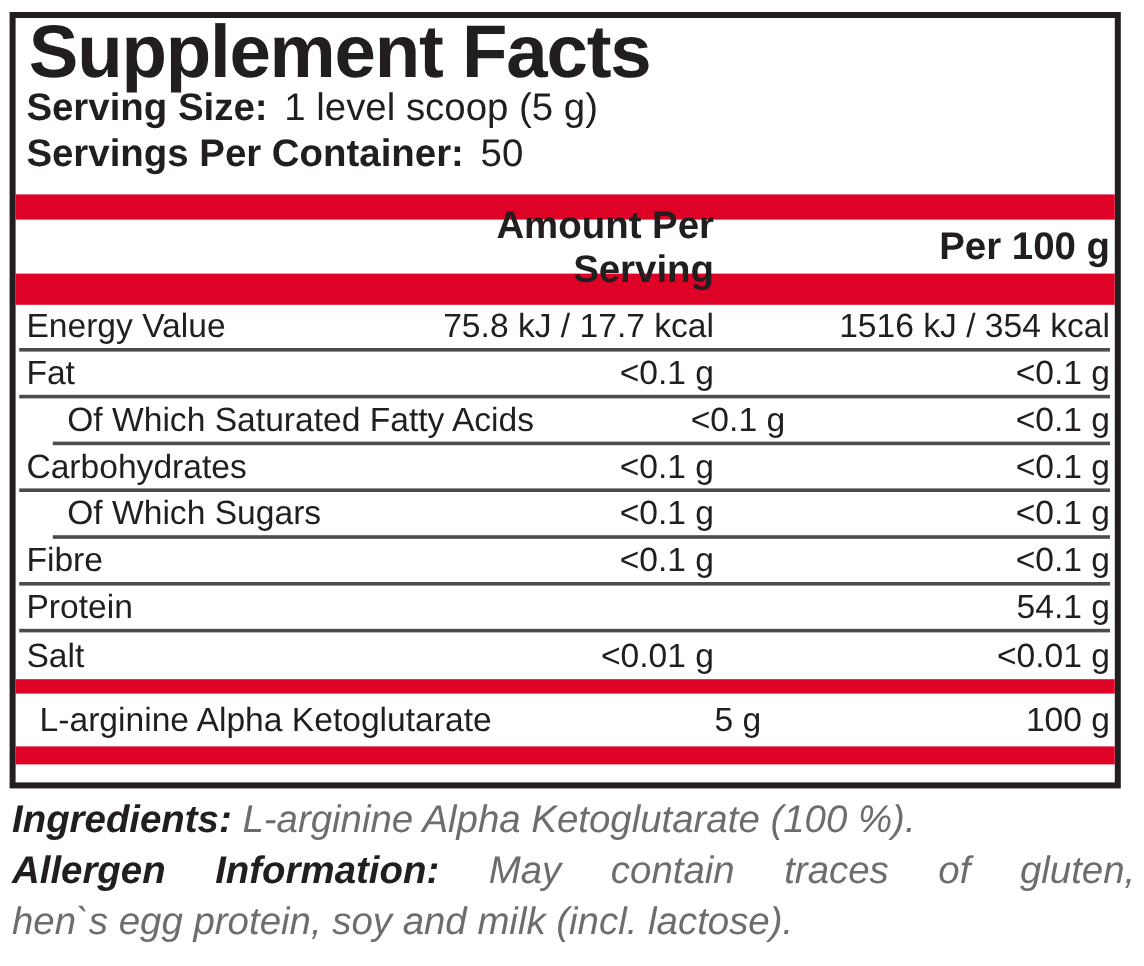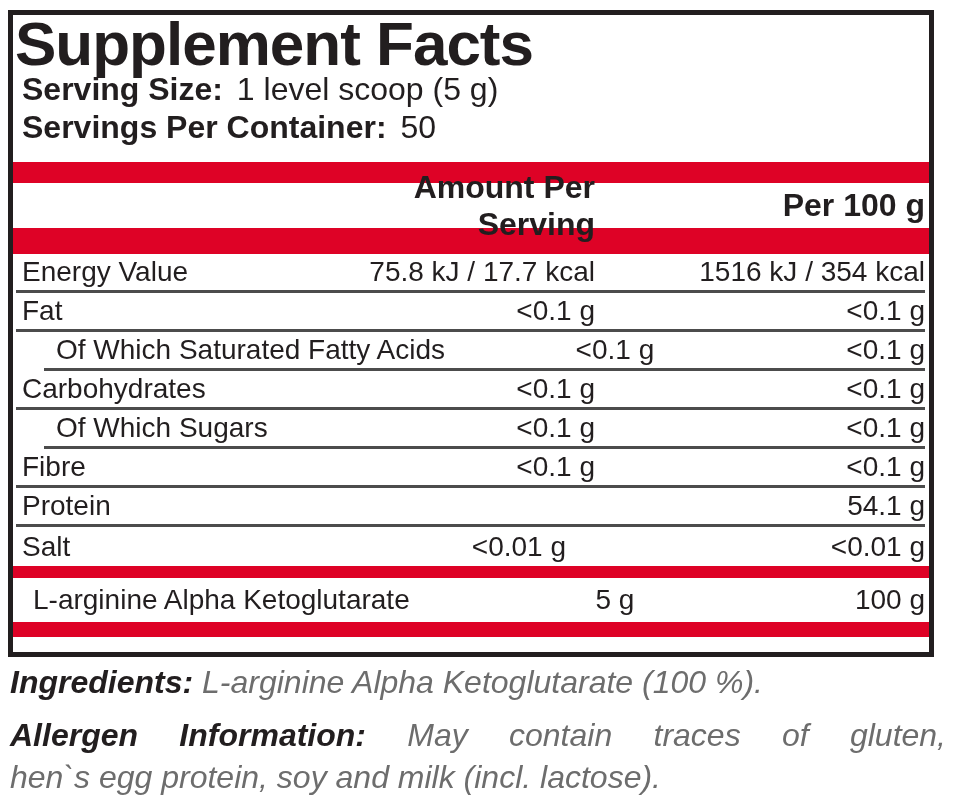--- a/index.html
+++ b/index.html
@@ -23,21 +23,21 @@
   }
   .facts-box{
     position:absolute;
     left:8px; top:10px;
     width:926px; height:647px;
     border:5px solid var(--black);
     background:#ffffff;
   }
   .title{
     height:55px;
-    padding-left:2px;
+    padding-left:11px;
     font-size:62px;
     line-height:58px;
     font-weight:700;
     letter-spacing:-1px;
     white-space:nowrap;
   }
   .serv-line{
     height:38px;
     padding-left:9px;
     font-size:32px;
@@ -69,38 +69,38 @@
     align-items:center;
     margin:0 4px 0 3px;
     border-bottom:3px solid var(--line);
     font-size:28px;
   }
   .row .r-name{flex:1;padding-left:6px;white-space:nowrap;}
   .row .r-amount{width:255px;text-align:right;white-space:nowrap;}
   .row .r-per{width:330px;text-align:right;white-space:nowrap;}
   .row.indent{margin-left:31px;}
   .row.indent .r-name{padding-left:12px;}
-  .row.nounder{border-bottom:none;gap:29px;}
+  .row.nounder{border-bottom:none;}
   .row.active{height:44px;border-bottom:none;margin-left:14px;}
   .footer{
     position:absolute;
     left:10px; top:662px;
     width:936px;
   }
   .footer p{
     font-size:32px;
     line-height:40px;
     font-style:italic;
   }
   .footer .b{font-weight:700;color:var(--black);}
   .footer .g{color:var(--gray);}
   .footer .just{
     text-align:justify;
     text-align-last:justify;
-    margin-top:13px;
+    margin-top:3px;
   }
   .footer .last-line{margin-top:2px;}
 </style>
 </head>
 <body>
 
 <div class="stage">
 
   <div class="facts-box">
 

